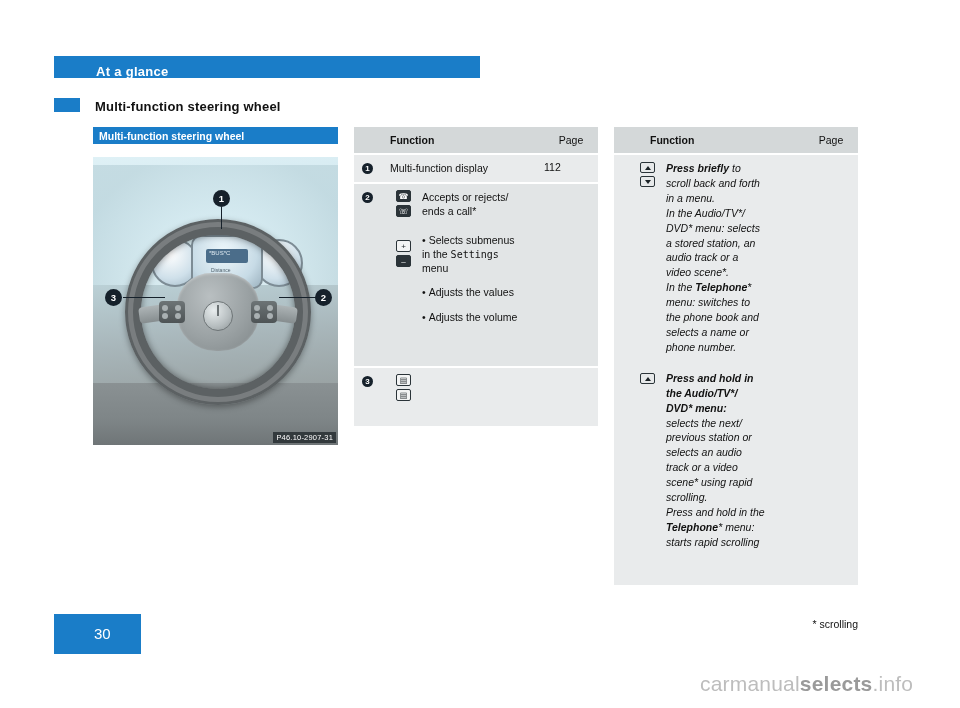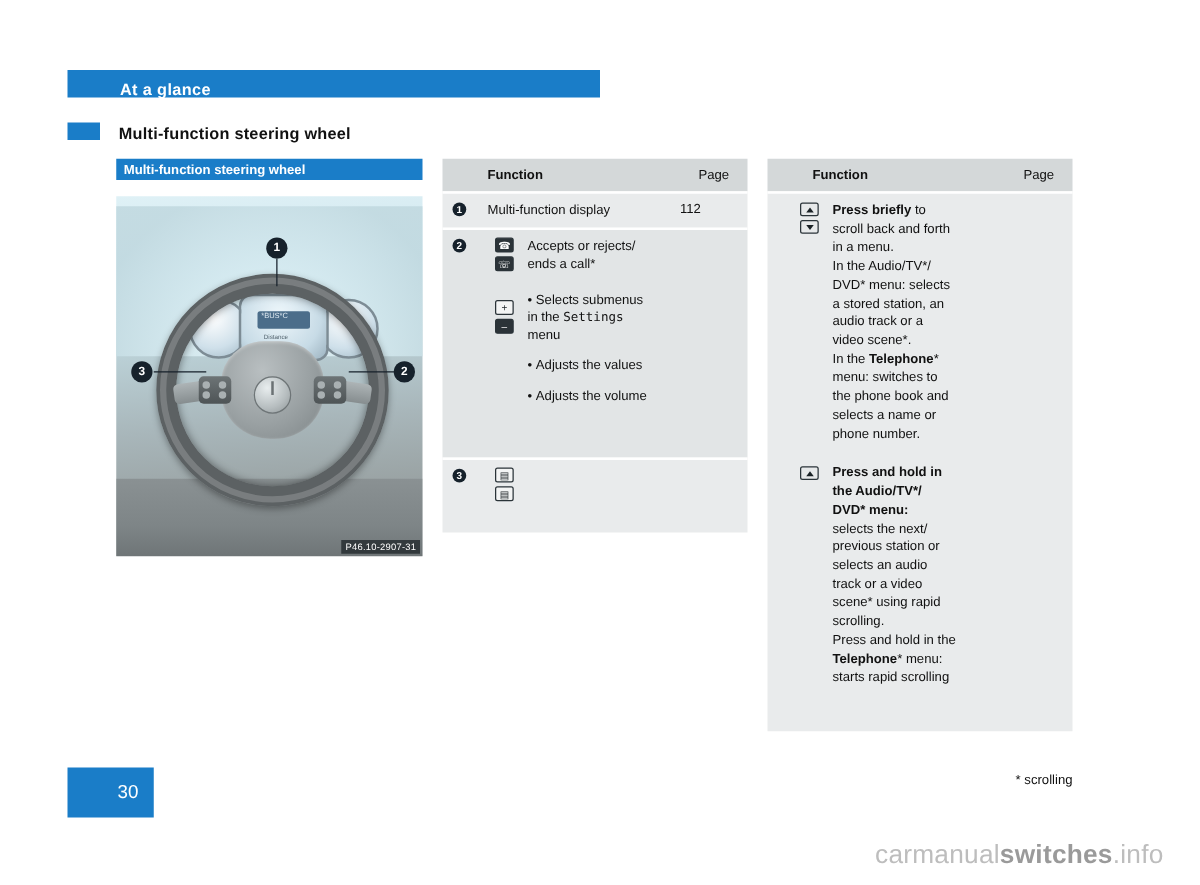--- a/index.html
+++ b/index.html
@@ -384,21 +384,21 @@
   .arrowkey.holdup:after {
     border-bottom: 4px solid #1b2226;
   }
   .b-text { font-weight: bold; }
 
   
   .page-num-box {
     position: absolute;
     left: 54px;
     top: 614px;
-    width: 69px;
+    width: 87px;
     height: 40px;
     background: #1a7dc8;
   }
   .page-num-box span {
     position: absolute;
     left: 40px;
     top: 11px;
     font-size: 15px;
     color: #ffffff;
     font-weight: normal;
@@ -555,21 +555,21 @@
 
   <div class="tbl tbl-right">
     <div class="thead">
       <div class="c1"></div>
       <div class="c2">Function</div>
       <div class="c3">Page</div>
     </div>
 
     <div class="row" style="min-height:430px;">
       <div class="cnum" style="width:26px;"></div>
-      <div class="cbody right-cell" style="padding:0;">
+      <div class="cbody right-cell" style="padding:0;font-style:italic;">
         <div class="gcol">
           <span class="arrowkey up"></span>
           <span class="arrowkey down"></span>
         </div>
         <div class="tcol">
           <span class="b-text">Press briefly</span><span> to</span><br>
           <span>scroll back and forth</span><br>
           <span>in a menu.</span><br>
           <span>In the Audio/TV*/</span><br>
           <span>DVD* menu: selects</span><br>
@@ -602,15 +602,15 @@
         </div>
       </div>
       <div class="cpage"></div>
     </div>
   </div>
 
   <div class="page-num-box">
     <span>30</span>
   </div>
   <div class="footnote">* scrolling</div>
-  <div class="watermark"><span>carmanual</span><b>switches</b><span>.info</span></div>
+  <div class="watermark"><span>carmanual</span><b>selects</b><span>.info</span></div>
 
 </div>
 
 </body></html>

